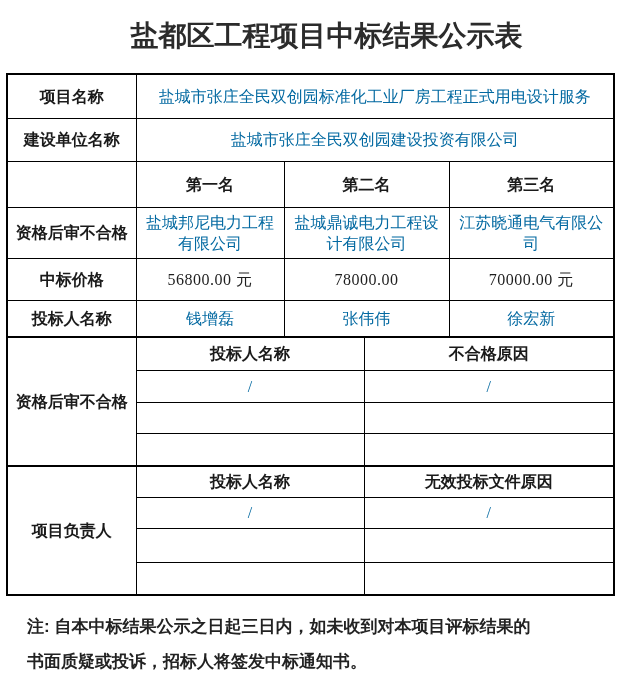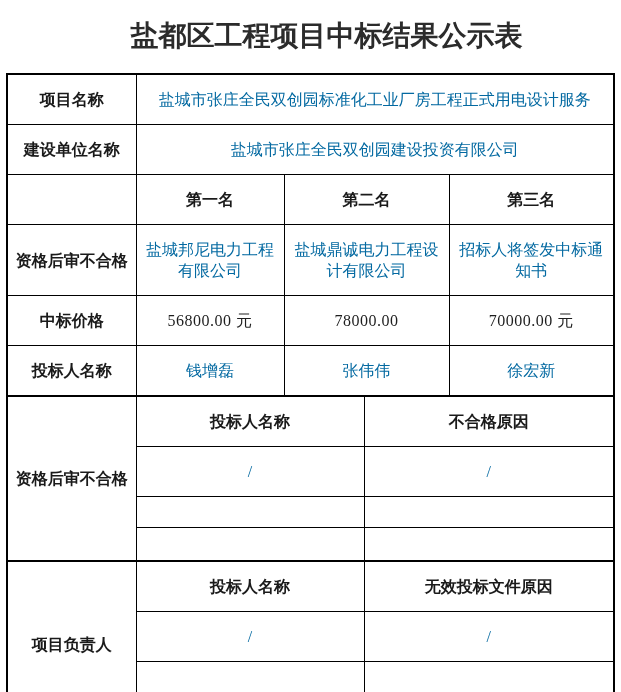--- a/index.html
+++ b/index.html
@@ -33,21 +33,21 @@
     position: absolute;
     left: 6px;
     top: 73px;
     width: 607px;
     border-collapse: collapse;
     table-layout: fixed;
     border: 2px solid #000;
   }
   table.main td {
     border: 1px solid #000;
-    padding: 14px 4px;
+    padding: 4px 4px;
     text-align: center;
     vertical-align: middle;
     font-size: 16px;
     line-height: 21px;
     overflow: hidden;
   }
   table.main tr.section-top td {
     border-top-width: 2px;
   }
   td.lbl {
@@ -112,21 +112,21 @@
       <td class="lbl"></td>
       <td class="lbl">第一名</td>
       <td class="lbl" colspan="2">第二名</td>
       <td class="lbl">第三名</td>
     </tr>
 
     <tr style="height:47px">
       <td class="lbl">资格后审不合格</td>
       <td class="val">盐城邦尼电力工程有限公司</td>
       <td class="val" colspan="2">盐城鼎诚电力工程设计有限公司</td>
-      <td class="val">招标人将签发中标通知书</td>
+      <td class="val">江苏晓通电气有限公司</td>
     </tr>
 
     <tr style="height:42px">
       <td class="lbl">中标价格</td>
       <td class="num">56800.00 元</td>
       <td class="num" colspan="2">78000.00</td>
       <td class="num">70000.00 元</td>
     </tr>
 
     <tr style="height:37px">
@@ -167,14 +167,18 @@
       <td class="val" colspan="2"></td>
       <td class="val" colspan="2"></td>
     </tr>
     <tr style="height:33px">
       <td class="val" colspan="2"></td>
       <td class="val" colspan="2"></td>
     </tr>
   </tbody>
     </table>
 
+  <div class="note">
+    <div>注: 自本中标结果公示之日起三日内，如未收到对本项目评标结果的</div>
+    <div>书面质疑或投诉，招标人将签发中标通知书。</div>
+  </div>
 
 </div>
 
 </body></html>

